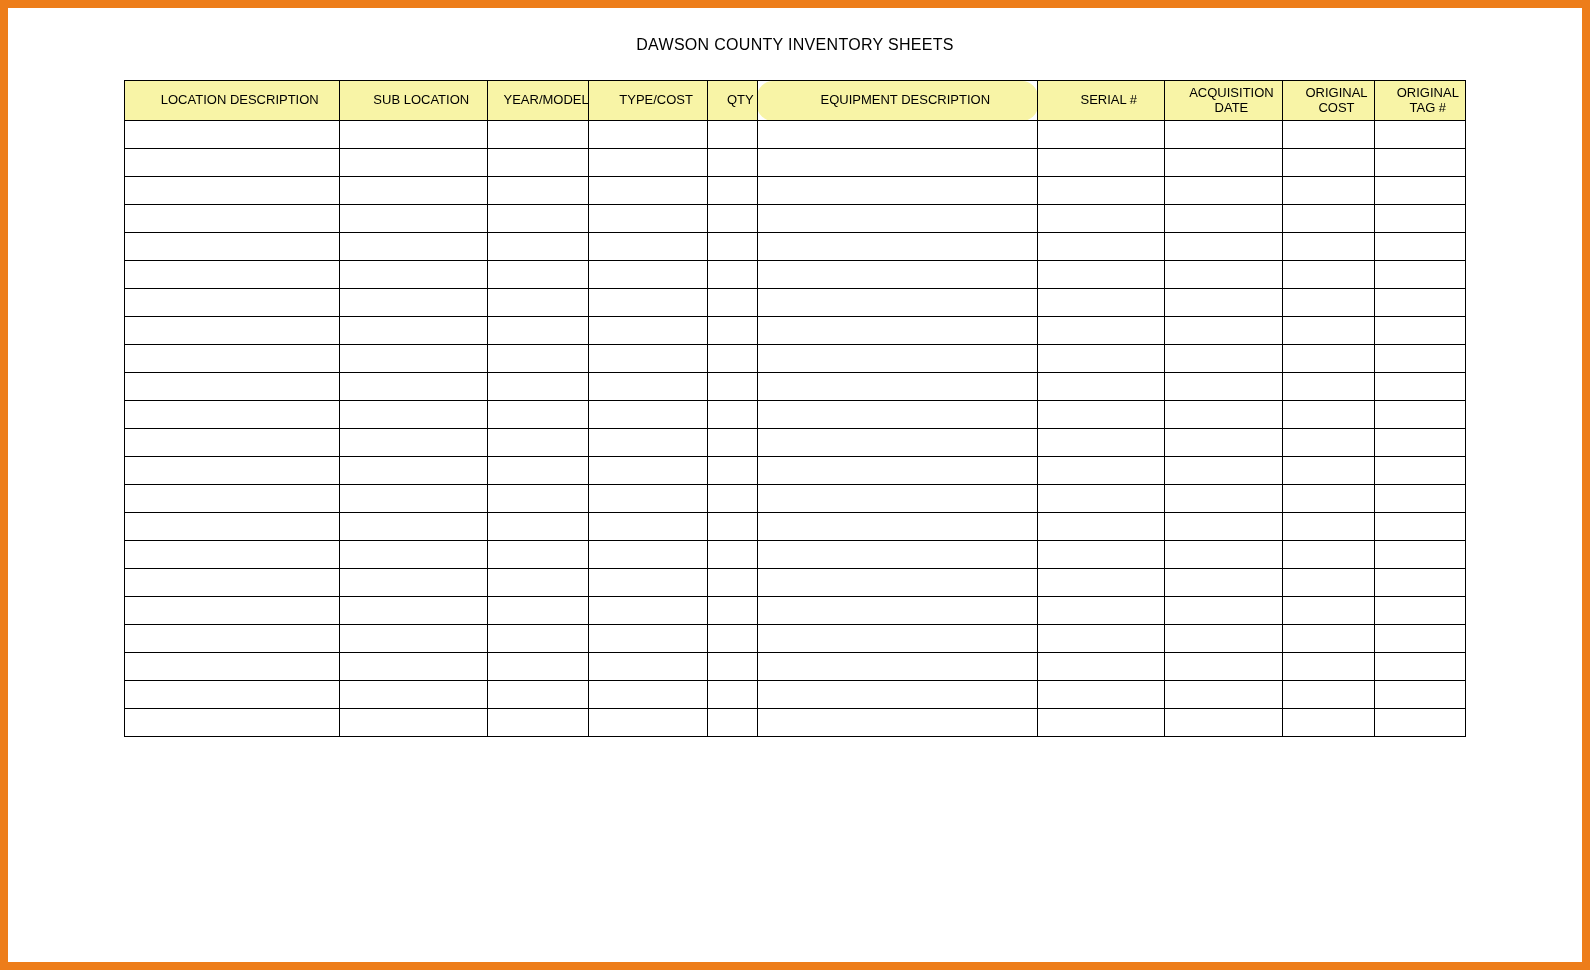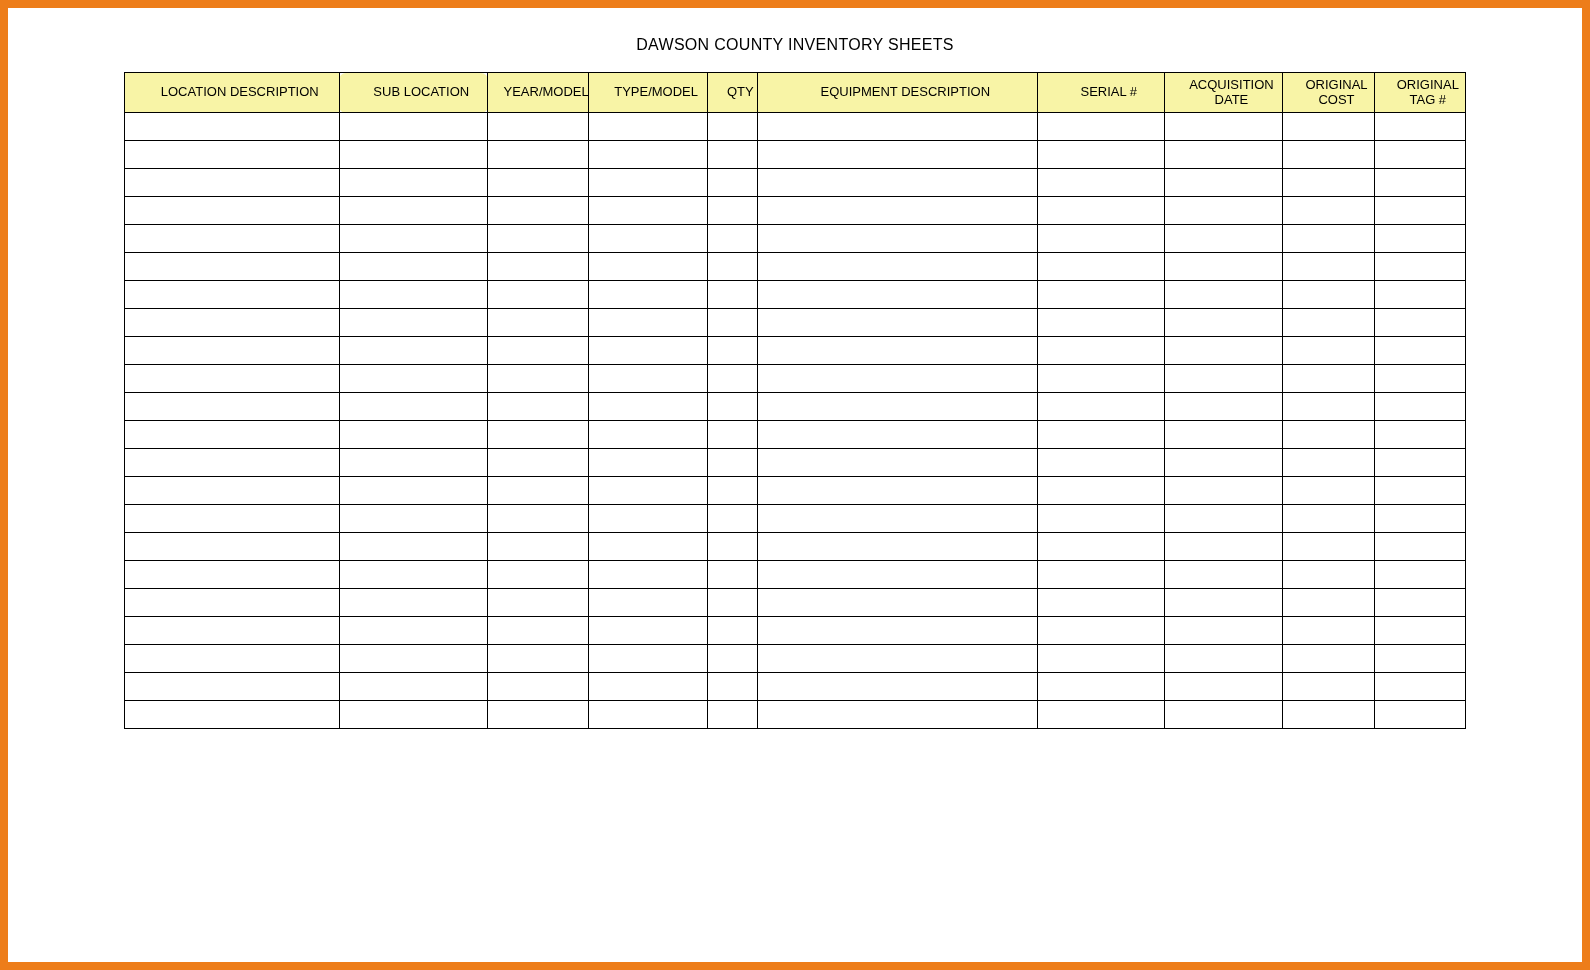--- a/index.html
+++ b/index.html
@@ -17,21 +17,21 @@
     border: 8px solid #ed7d1a;
     background: #ffffff;
     position: relative;
     padding: 28px 24px 0 24px;
   }
   .title {
     text-align: center;
     font-size: 16px;
     font-weight: 400;
     letter-spacing: 0.3px;
-    margin: 0 0 18px 0;
+    margin: 0 0 26px 0;
     color: #000;
   }
   table.inv {
     border-collapse: collapse;
     table-layout: fixed;
     width: 1342px;
     margin: 0 auto;
   }
   table.inv th, table.inv td {
     border: 1px solid #000;
@@ -58,25 +58,25 @@
   }
   table.inv tbody td {
     height: 28px;
   }
   
   tr.sample-row td {
     font-style: italic;
   }
   
   .c0 { width: 195px; text-align: left;   }
-  .c1 { width: 135px; text-align: left; border-radius: 7px;   }
+  .c1 { width: 135px; text-align: left;   }
   .c2 { width: 92px;  text-align: center; margin-left: 44px; }
   .c3 { width: 108px; text-align: center; }
   .c4 { width: 45px;  text-align: center; }
-  .c5 { width: 255px; text-align: left;   }
+  .c5 { width: 255px; text-align: left; border-radius: 16px;   }
   .c6 { width: 115px; text-align: center; }
   .c7 { width: 108px; text-align: right;  }
   .c8 { width: 83px;  text-align: right;  }
   .c9 { width: 83px;  text-align: center; }
   
   th.c6, td.c6 { border-left: 2px solid #000; }
 
   .pager {
     text-align: center;
     font-size: 14px;
@@ -104,21 +104,21 @@
               <span>SUB LOCATION</span>
             </span>
           </th>
         <th class="c2">
             <span class="hdrwrap">
               <span>YEAR/MODEL</span>
             </span>
           </th>
         <th class="c3">
             <span class="hdrwrap">
-              <span>TYPE/MODEL</span>
+              <span>TYPE/COST</span>
             </span>
           </th>
         <th class="c4">
             <span class="hdrwrap">
               <span>QTY</span>
             </span>
           </th>
         <th class="c5">
             <span class="hdrwrap">
               <span>EQUIPMENT DESCRIPTION</span>

